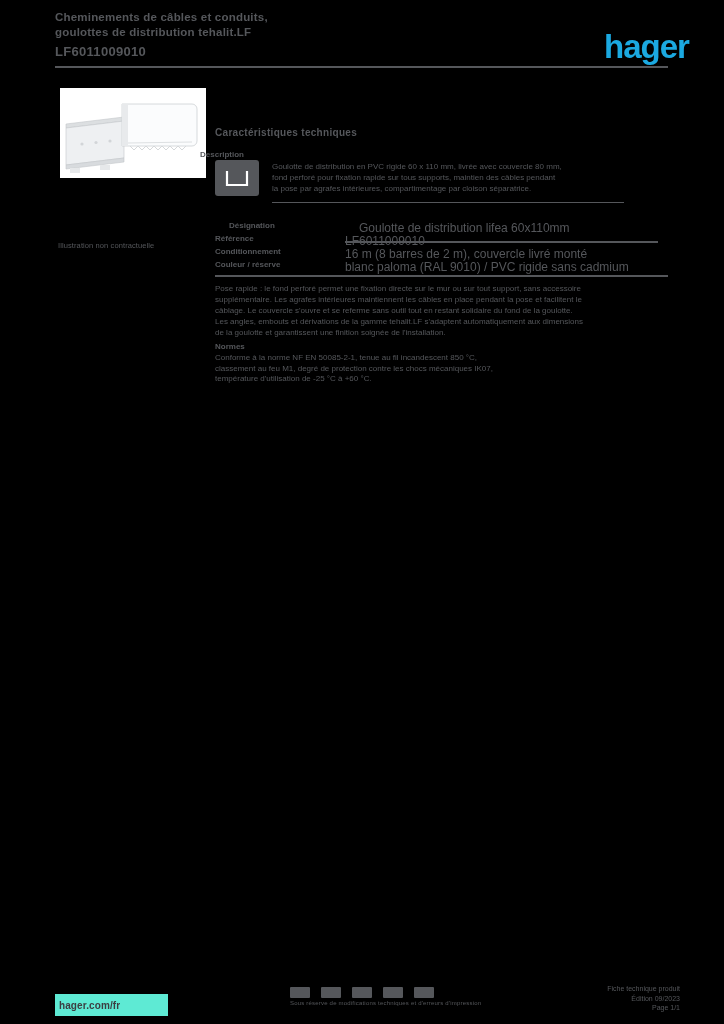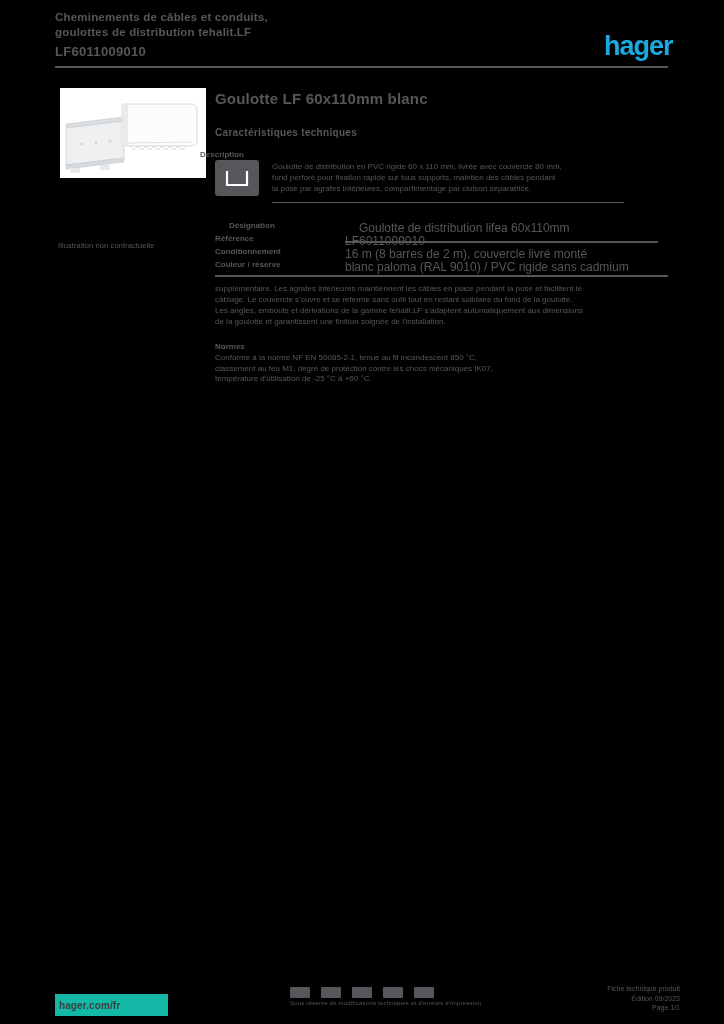--- a/index.html
+++ b/index.html
@@ -7,42 +7,42 @@
     position:relative;width:724px;height:1024px;background:#000;
     font-family:"Liberation Sans",sans-serif;color:#55575b;overflow:hidden;
   }
   .abs{position:absolute;}
   
   .hdr-line{left:55px;font-size:11.5px;font-weight:bold;letter-spacing:.2px;white-space:nowrap;}
   .hdr-l1{top:11px;}
   .hdr-l2{top:26px;}
   .hdr-ref{top:44px;left:55px;font-size:13px;font-weight:bold;letter-spacing:.3px;}
   .hdr-rule{left:55px;top:66px;width:613px;height:2px;background:#55575b;}
-  .brand{left:604px;top:33px;font-size:27px;font-weight:bold;letter-spacing:-1px;color:#1ba9e1;line-height:27px;}
+  .brand{left:604px;top:33px;font-size:33px;font-weight:bold;letter-spacing:-1px;color:#1ba9e1;line-height:27px;}
   
   .img-box{left:60px;top:88px;width:146px;height:90px;background:#ffffff;}
   .img-caption{left:58px;top:241px;font-size:7.5px;letter-spacing:.1px;}
   
   .prod-title{left:215px;top:90px;width:320px;font-size:15px;font-weight:bold;letter-spacing:.2px;}
   .sec-title{left:215px;top:127px;font-size:10px;font-weight:bold;letter-spacing:.3px;}
   .desc-label{left:200px;top:150px;font-size:8px;font-weight:bold;}
   .blockA-icon{left:215px;top:160px;width:44px;height:36px;background:#55575b;border-radius:3px;
     display:flex;align-items:center;justify-content:center;}
   .blockA-text{left:272px;top:161px;width:380px;font-size:8px;line-height:11px;}
   .ruleA{left:272px;top:202px;width:352px;height:1px;background:#55575b;}
   .spec-label{left:215px;width:125px;font-size:8px;font-weight:bold;}
   .spec-value{left:345px;width:320px;font-size:12px;}
   .row1{top:221px;padding-left:14px;} .row2{top:234px;} .row3{top:247px;} .row4{top:260px;}
   .ruleB1{left:345px;top:241px;width:313px;height:2px;background:#55575b;}
   .ruleB2{left:215px;top:275px;width:453px;height:2px;background:#55575b;}
   .details{left:215px;top:283px;width:452px;font-size:8px;line-height:11px;}
   .std-label{left:215px;top:342px;font-size:8px;font-weight:bold;}
   .std-text{left:215px;top:353px;width:332px;font-size:8px;line-height:10.5px;}
   
-  .site-box{left:55px;top:994px;width:113px;height:22px;background:#14b8a6;display:flex;align-items:center;}
+  .site-box{left:55px;top:994px;width:113px;height:22px;background:#5eead4;display:flex;align-items:center;}
   .site-box span{margin-left:4px;font-size:10px;font-weight:bold;color:#3c3e42;letter-spacing:.1px;}
   .cert-icons{left:290px;top:987px;display:flex;gap:11px;}
   .cert-icons .mark{width:20px;height:11px;background:#55575b;border-radius:1px;}
   .foot-note{left:290px;top:1000px;font-size:6px;letter-spacing:.2px;}
   .foot-right{left:520px;top:984px;width:160px;text-align:right;font-size:7px;line-height:9.5px;}
   .para-line{display:block;}
 </style>
 </head>
 <body>
 
@@ -69,21 +69,20 @@
 
       <path d="M62,16 h70 a5,5 0 0 1 5,5 v32 a5,5 0 0 1 -5,5 h-70 z" fill="#fbfcfd" stroke="#cdd0d3" stroke-width="0.8"></path>
       <rect x="62" y="16" width="6" height="42" fill="#e8eaec"></rect>
       <path d="M68,55 l64,-1" stroke="#dde0e2" stroke-width="1"></path>
 
       <path d="M70,58 l4,4 4,-4 4,4 4,-4 4,4 4,-4 4,4 4,-4 4,4 4,-4 4,4 4,-4 4,4 4,-4" fill="none" stroke="#d5d8da" stroke-width="1"></path>
     </svg>
   </div>
   <div class="abs img-caption">Illustration non contractuelle</div>
 
-  <div class="abs prod-title">Goulotte LF 60x110mm blanc</div>
   <div class="abs sec-title">Caractéristiques techniques</div>
   <div class="abs desc-label">Description</div>
 
   <div class="abs blockA-icon">
     <svg width="26" height="20" viewBox="0 0 26 20">
       <path d="M3,3 v14 h20 v-14" fill="none" stroke="#ffffff" stroke-width="2.2"></path>
     </svg>
   </div>
   <div class="abs blockA-text">
     <span class="para-line">Goulotte de distribution en PVC rigide 60 x 110 mm, livrée avec couvercle 80 mm,</span>
@@ -97,20 +96,21 @@
   <div class="abs ruleB1"></div>
   <div class="abs spec-label row2">Référence</div>
   <div class="abs spec-value row2">LF6011009010</div>
   <div class="abs spec-label row3">Conditionnement</div>
   <div class="abs spec-value row3">16 m (8 barres de 2 m), couvercle livré monté</div>
   <div class="abs spec-label row4">Couleur / réserve</div>
   <div class="abs spec-value row4">blanc paloma (RAL 9010) / PVC rigide sans cadmium</div>
   <div class="abs ruleB2"></div>
 
   <div class="abs details">
+    <span class="para-line">Pose rapide : le fond perforé permet une fixation directe sur le mur ou sur tout support, sans accessoire</span>
     <span class="para-line">supplémentaire. Les agrafes intérieures maintiennent les câbles en place pendant la pose et facilitent le</span>
     <span class="para-line">câblage. Le couvercle s'ouvre et se referme sans outil tout en restant solidaire du fond de la goulotte.</span>
     <span class="para-line">Les angles, embouts et dérivations de la gamme tehalit.LF s'adaptent automatiquement aux dimensions</span>
     <span class="para-line">de la goulotte et garantissent une finition soignée de l'installation.</span>
   </div>
 
   <div class="abs std-label">Normes</div>
   <div class="abs std-text">
     <span class="para-line">Conforme à la norme NF EN 50085-2-1, tenue au fil incandescent 850 °C,</span>
     <span class="para-line">classement au feu M1, degré de protection contre les chocs mécaniques IK07,</span>

